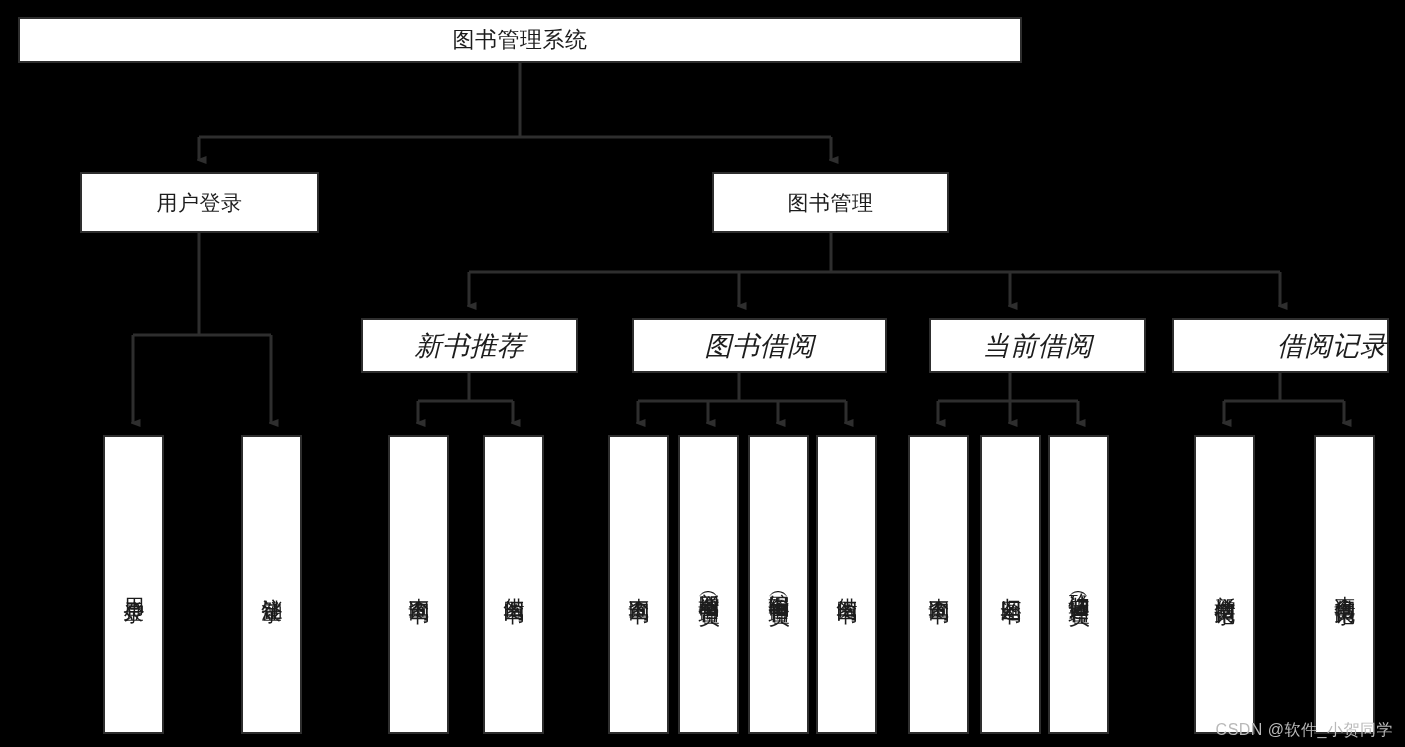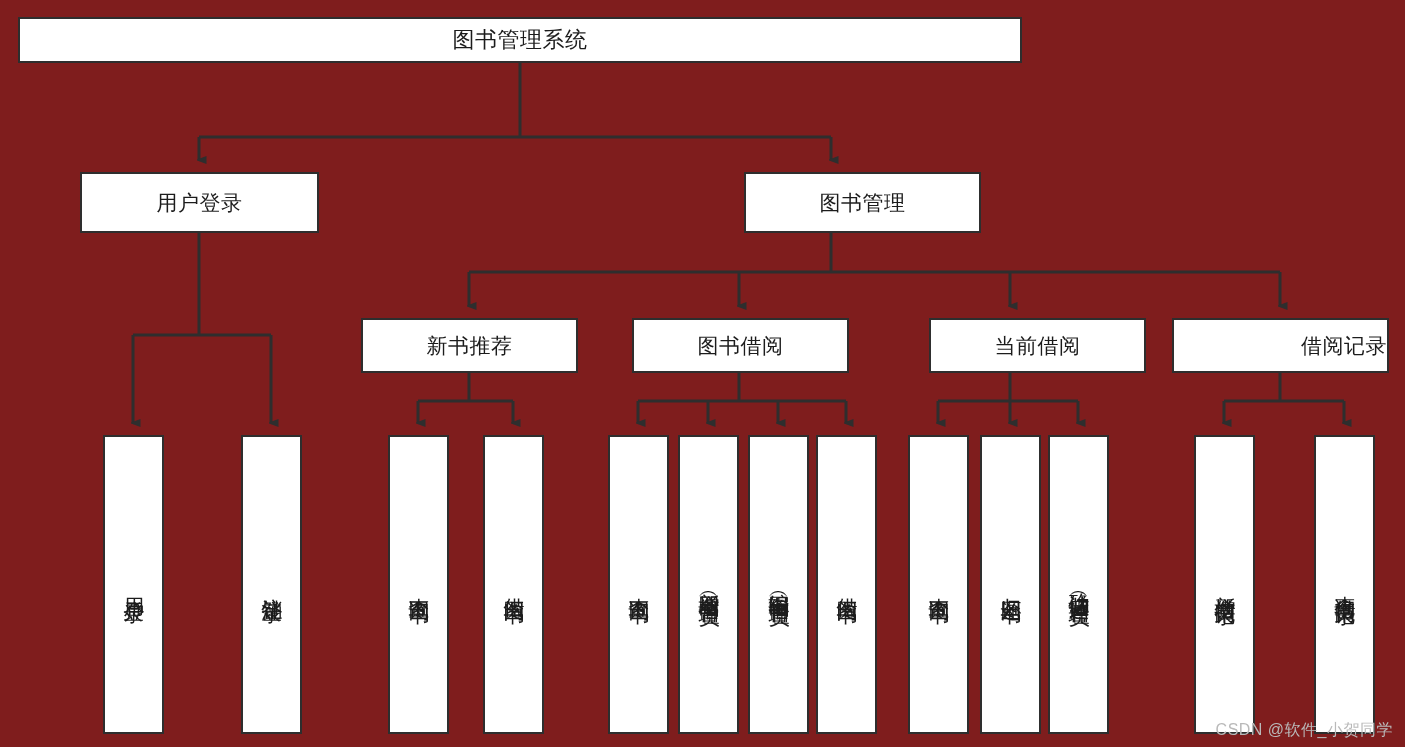--- a/index.html
+++ b/index.html
@@ -7,21 +7,21 @@
     padding: 0;
     background: #ffffff;
   }
   body {
     font-family: "Liberation Sans", "DejaVu Sans", sans-serif;
   }
   #diagram {
     position: relative;
     width: 1405px;
     height: 747px;
-    background: #7f1d1d;
+    background: #000000;
     overflow: hidden;
   }
   #connectors {
     position: absolute;
     left: 0;
     top: 0;
     width: 1405px;
     height: 747px;
     pointer-events: none;
   }
@@ -36,21 +36,21 @@
     color: #1c1c1c;
     z-index: 2;
   }
   .node .label {
     display: block;
     text-align: center;
     letter-spacing: 0.5px;
   }
   .node-root .label { font-size: 22px; }
   .node-l2 .label { font-size: 21px; }
-  .node-l3 .label { font-size: 21px; }
+  .node-l3 .label { font-size: 27px; font-style: italic; }
   .node-leaf {
     padding: 6px 2px;
     align-items: center;
     justify-content: center;
   }
   .node-leaf .label {
     writing-mode: vertical-rl;
     text-orientation: upright;
     font-size: 21px;
     line-height: 1.18;
@@ -123,28 +123,28 @@
     </g>
   </svg>
 
   <div class="node node-root" style="left:18px; top:17px; width:1004px; height:46px;">
     <span class="label">图书管理系统</span>
   </div>
 
   <div class="node node-l2" style="left:80px; top:172px; width:239px; height:61px;">
     <span class="label">用户登录</span>
   </div>
-  <div class="node node-l2" style="left:712px; top:172px; width:237px; height:61px;margin-left:32px;">
+  <div class="node node-l2" style="left:712px; top:172px; width:237px; height:61px;">
     <span class="label">图书管理</span>
   </div>
 
   <div class="node node-l3" style="left:361px; top:318px; width:217px; height:55px;">
     <span class="label">新书推荐</span>
   </div>
-  <div class="node node-l3" style="left:632px; top:318px; width:217px; height:55px;">
+  <div class="node node-l3" style="left:632px; top:318px; width:255px; height:55px;">
     <span class="label">图书借阅</span>
   </div>
   <div class="node node-l3" style="left:901px; top:318px; width:217px; height:55px;margin-left:28px;">
     <span class="label">当前借阅</span>
   </div>
   <div class="node node-l3" style="left:1172px; top:318px; width:217px; height:55px;justify-content:flex-end;">
     <span class="label">借阅记录</span>
   </div>
 
   <div class="node node-leaf" style="left:103px; top:435px; width:61px; height:299px;">

